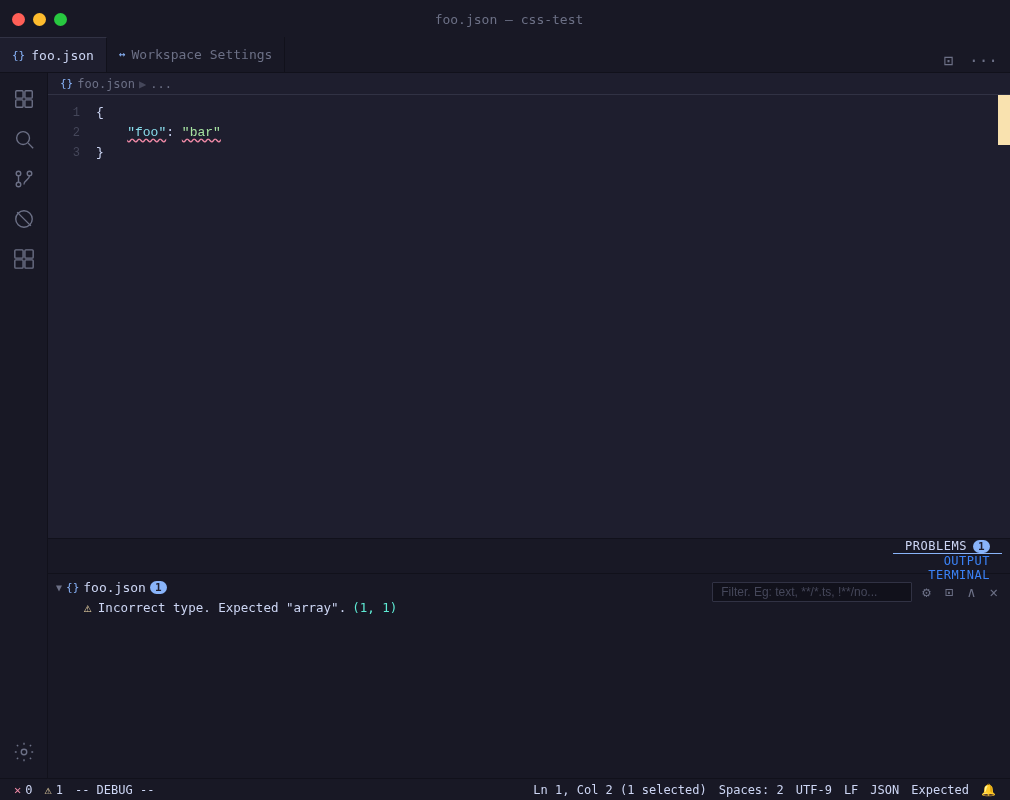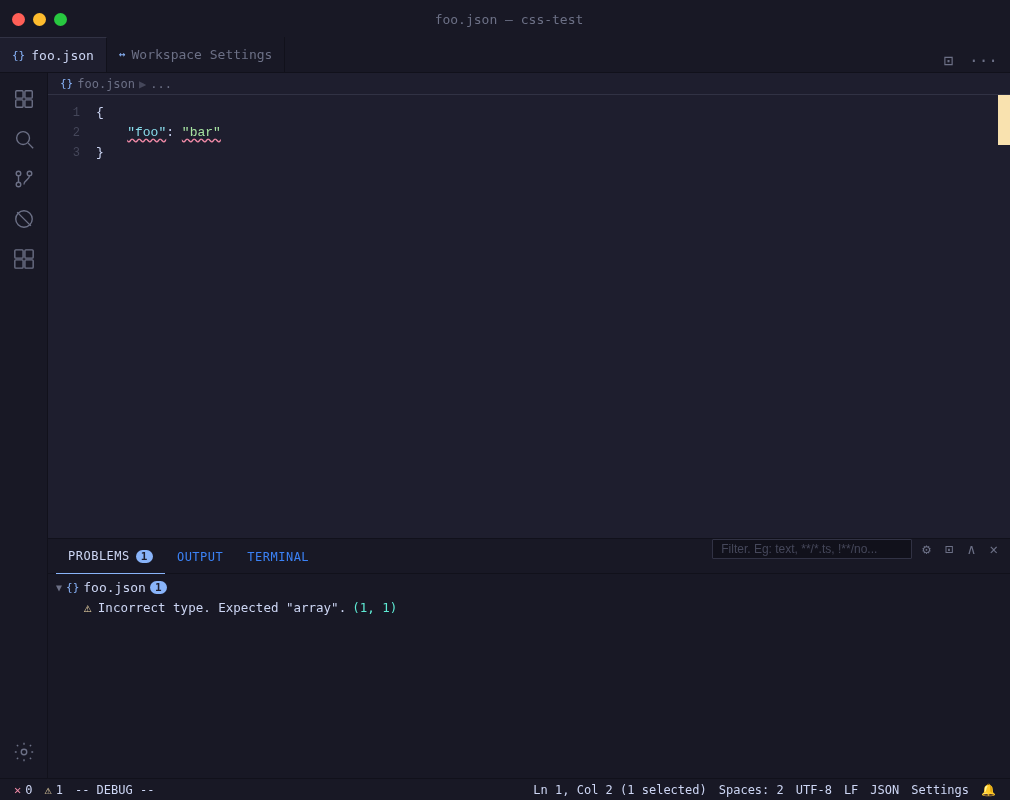--- a/index.html
+++ b/index.html
@@ -202,25 +202,26 @@
     
     .panel {
       height: 240px;
       background: #181825;
       border-top: 1px solid #11111b;
       display: flex;
       flex-direction: column;
     }
     .panel-tabs {
       display: flex;
-      align-items: flex-start;
+      align-items: flex-end;
       height: 35px;
       border-bottom: 1px solid #11111b;
       padding: 0 8px;
       gap: 0;
+      flex-direction: column;
     }
     .panel-tab {
       padding: 0 12px;
       height: 35px;
       display: flex;
       align-items: center;
       font-size: 12px;
       color: #3b82f6;
       cursor: pointer;
       gap: 6px;
@@ -498,28 +499,28 @@
   </div>
   <div class="status-spacer"></div>
   <div class="status-right">
     <div class="status-item">
       <span>Ln 1, Col 2 (1 selected)</span>
     </div>
     <div class="status-item">
       <span>Spaces: 2</span>
     </div>
     <div class="status-item">
-      <span>UTF-8</span>
+      <span>UTF-9</span>
     </div>
     <div class="status-item">
       <span>LF</span>
     </div>
     <div class="status-item">
       <span>JSON</span>
     </div>
     <div class="status-item">
-      <span>Settings</span>
+      <span>Expected</span>
     </div>
     <div class="status-item">
       <span>🔔</span>
     </div>
   </div>
 </div>
 
 </body></html>

